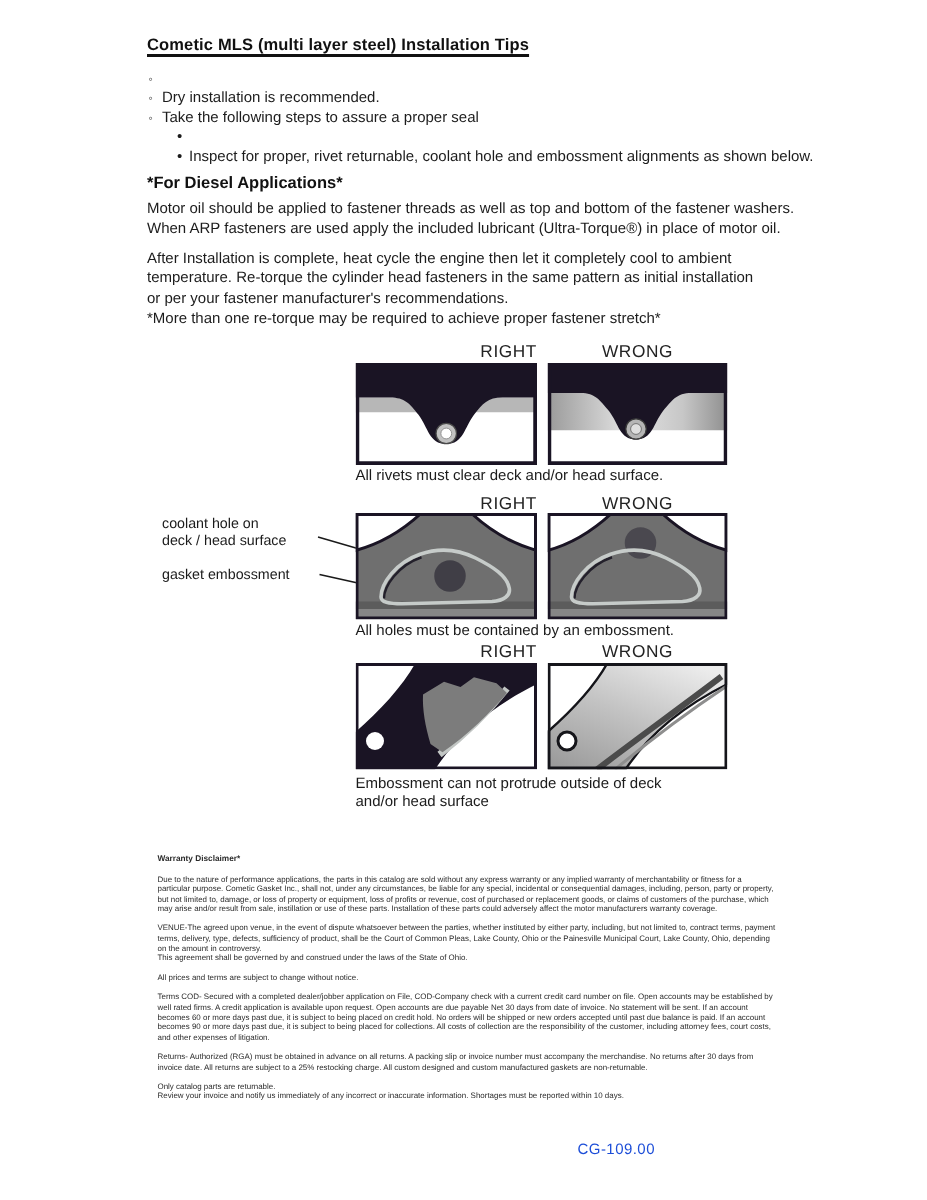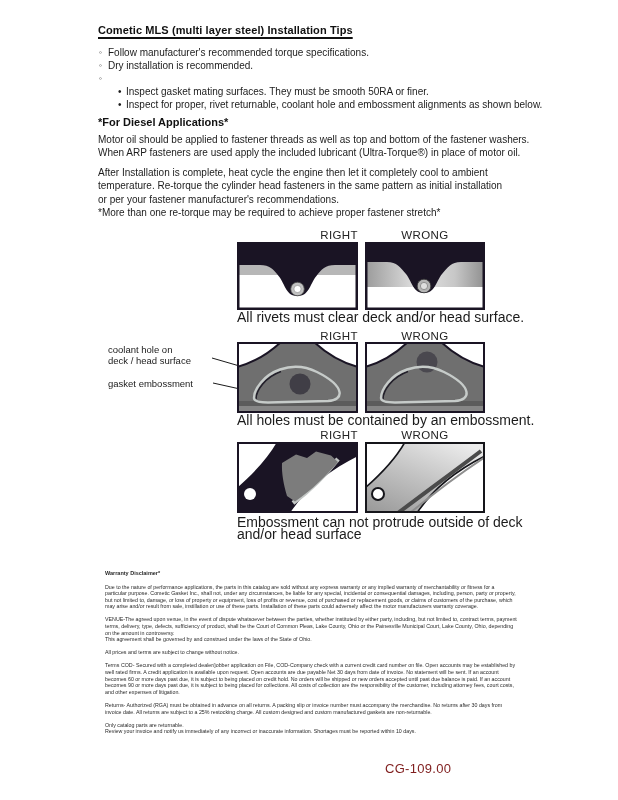--- a/index.html
+++ b/index.html
@@ -27,53 +27,52 @@
   .body-para{left:98px;font-size:10px;line-height:13.4px;color:#1c1c1c;width:460px;}
   .p1{top:133px;}
   .p2{top:166px;}
   .note{top:206px;}
 
   .dlabel{font-size:11.5px;color:#232323;text-align:center;letter-spacing:.4px;}
   .dlabel.l{left:237px;width:121px;text-align:right;}
   .dlabel.r{left:365px;width:120px;}
   .dbox{overflow:hidden;}
   .dbox svg{display:block;}
-  .caption{left:237px;font-size:14px;color:#1b1b1b;line-height:11.5px;}
+  .caption{left:237px;font-size:10px;color:#1b1b1b;line-height:11.5px;}
 
   .ann{width:102px;left:108px;text-align:left;font-size:9.5px;line-height:11px;color:#1b1b1b;}
   .ann1{top:344px;}
   .ann2{top:378px;}
   .leader{left:205px;top:352px;pointer-events:none;}
 
   .disclaimer{left:105px;top:570px;width:412px;font-size:5.3px;line-height:6.6px;color:#2a2a2a;}
   .disclaimer .dh{font-weight:bold;font-size:5.5px;margin-bottom:7px;}
   .disclaimer .blk{margin-bottom:6.5px;}
 
-  .footer-code{left:385px;top:761px;font-size:13px;color:#7f1d1d;letter-spacing:.3px;}
+  .footer-code{left:385px;top:761px;font-size:10px;color:#1d4ed8;letter-spacing:.3px;}
 </style>
 </head>
 <body>
 
 <div class="abs doc-title">Cometic MLS (multi layer steel) Installation Tips</div>
 
 <div class="abs tips">
   <div class="tip">
     <span class="marker">◦</span>
-    <span>Follow manufacturer's recommended torque specifications.</span>
   </div>
   <div class="tip">
     <span class="marker">◦</span>
     <span>Dry installation is recommended.</span>
   </div>
   <div class="tip">
     <span class="marker">◦</span>
+    <span>Take the following steps to assure a proper seal</span>
   </div>
   <div class="tip sub">
     <span class="marker">•</span>
-    <span>Inspect gasket mating surfaces.  They must be smooth 50RA or finer.</span>
   </div>
   <div class="tip sub">
     <span class="marker">•</span>
     <span>Inspect for proper, rivet returnable, coolant hole and embossment alignments as shown below.</span>
   </div>
 </div>
 
 <div class="abs diesel-heading">*For Diesel Applications*</div>
 <div class="abs body-para p1 pre">Motor oil should be applied to fastener threads as well as top and bottom of the fastener washers.
 When ARP fasteners are used apply the included lubricant (Ultra-Torque®) in place of motor oil.</div>

